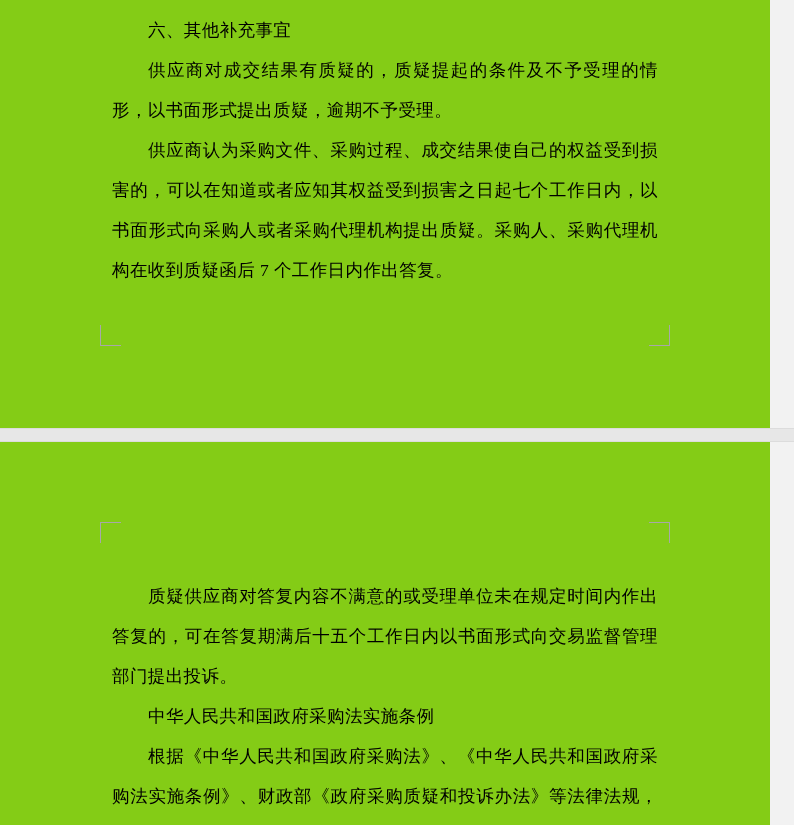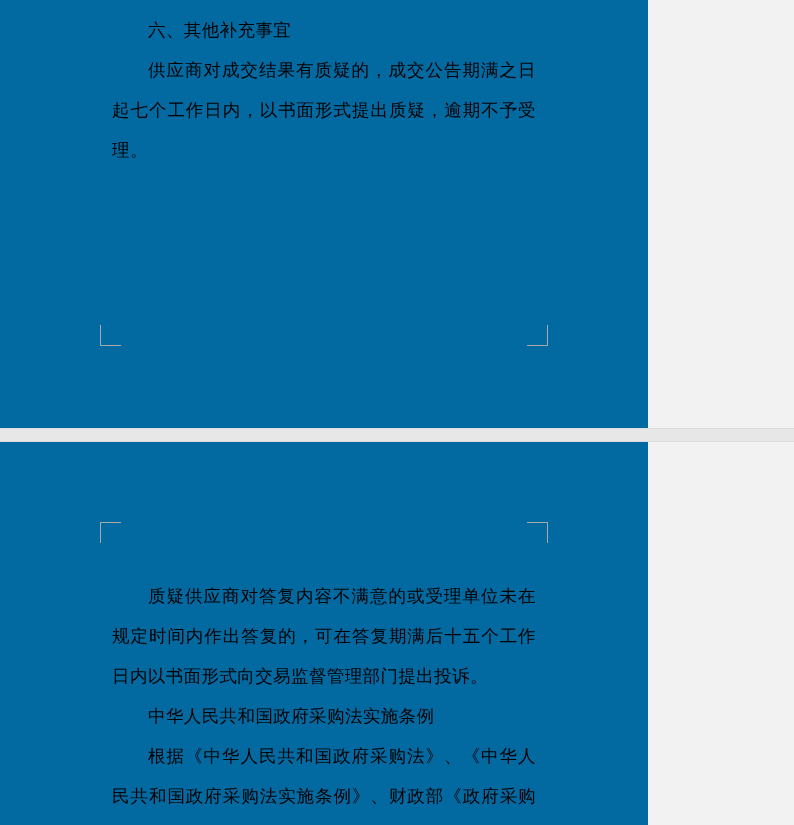--- a/index.html
+++ b/index.html
@@ -15,22 +15,22 @@
     overflow: hidden;
   }
   .doc-viewport {
     position: relative;
     width: 794px;
     height: 825px;
     background: #f2f2f2;
   }
   .page {
     position: relative;
-    background: #0369a1;
-    width: 648px;
+    background: #84cc16;
+    width: 770px;
     box-sizing: border-box;
   }
   .page-one {
     height: 428px;
     padding: 0 112px;
   }
   .page-gap {
     height: 12px;
     background: #e7e7e7;
     border-top: 1px solid #dcdcdc;
@@ -76,21 +76,22 @@
   .p2-tr { right: 100px; top: 80px; }
 </style>
 </head>
 <body>
 
 <div class="doc-viewport">
 
   <div class="page page-one">
     <div class="spacer-1"></div>
     <p class="heading indent">六、其他补充事宜</p>
-    <p class="para indent">供应商对成交结果有质疑的，成交公告期满之日起七个工作日内，以书面形式提出质疑，逾期不予受理。</p>
+    <p class="para indent">供应商对成交结果有质疑的，质疑提起的条件及不予受理的情形，以书面形式提出质疑，逾期不予受理。</p>
+    <p class="para indent">供应商认为采购文件、采购过程、成交结果使自己的权益受到损害的，可以在知道或者应知其权益受到损害之日起七个工作日内，以书面形式向采购人或者采购代理机构提出质疑。采购人、采购代理机构在收到质疑函后 7 个工作日内作出答复。</p>
     <div class="crop bl p1-bl"></div>
     <div class="crop br p1-br"></div>
   </div>
 
   <div class="page-gap"></div>
 
   <div class="page page-two">
     <div class="page-two-top-space"></div>
     <p class="para indent">质疑供应商对答复内容不满意的或受理单位未在规定时间内作出答复的，可在答复期满后十五个工作日内以书面形式向交易监督管理部门提出投诉。</p>
     <p class="para indent">中华人民共和国政府采购法实施条例</p>

